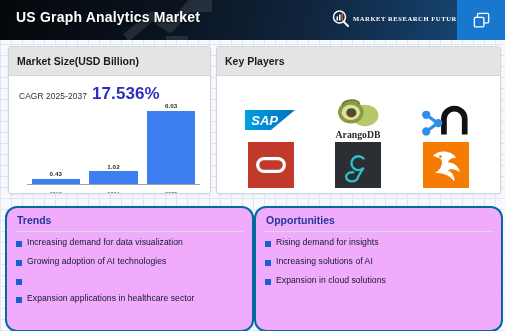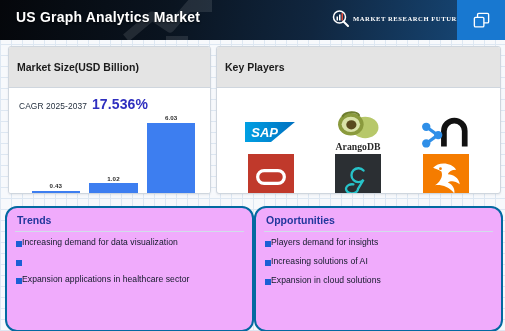--- a/index.html
+++ b/index.html
@@ -55,35 +55,35 @@
 
   
   .panel{
     position:absolute;background:#ffffff;
     border:1px solid #cfd6de;border-radius:3px;
     box-shadow:0 1px 2px rgba(20,40,70,.08);
     overflow:hidden;
   }
   .panel-head{
     height:20px;background:#e4e4e4;border-bottom:1px solid #cfd6de;
-    display:flex;align-items:center;padding:10px 8px;
+    display:flex;align-items:center;padding:4px 8px;
   }
   .panel-head span{font-size:10.5px;font-weight:bold;color:#1b1b1b;}
 
   #panel-market{left:8px;top:46px;width:201px;height:146px;}
   #panel-players{left:216px;top:46px;width:283px;height:146px;text-align:right;}
 
   
   .chart-body{position:relative;width:100%;height:126px;background:#fff;}
   .cagr{
     position:absolute;left:10px;top:8px;
     display:flex;align-items:baseline;gap:5px;white-space:nowrap;
   }
   .cagr .lbl{font-size:8.4px;color:#25303f;letter-spacing:.1px;}
-  .cagr .val{font-size:14px;font-weight:bold;color:#2f2fbf;letter-spacing:.1px;}
+  .cagr .val{font-size:17px;font-weight:bold;color:#2f2fbf;letter-spacing:.1px;}
 
   .plot{
     position:absolute;left:18px;top:26px;right:10px;bottom:17px;
   }
   .axis{
     position:absolute;left:0;right:0;bottom:0;height:1px;background:#9aa3ad;
   }
   .bars{
     position:absolute;left:0;right:0;bottom:1px;top:0;
     display:flex;align-items:flex-end;justify-content:space-around;
@@ -112,21 +112,21 @@
   }
   #panel-trends{left:5px;top:206px;width:245px;height:122px;}
   #panel-opps{left:254px;top:206px;width:245px;height:122px;}
   .list-title{
     font-size:10.5px;font-weight:bold;color:#22379c;
     padding:6px 10px 5px 10px;
   }
   .list-rule{height:1px;background:#d2dcea;margin:0 8px;}
   .list-items{padding:6px 9px 0 9px;}
   .li{
-    display:flex;align-items:flex-start;
+    display:flex;align-items:flex-start;gap:5px;
     margin-bottom:9px;
   }
   .li .sq{
     width:6px;height:6px;background:#1a5fd6;flex:0 0 auto;margin-top:3.2px;
   }
   .li .txt{font-size:8.6px;color:#101828;line-height:1.15;letter-spacing:.05px;}
 </style>
 </head>
 <body>
 
@@ -269,35 +269,39 @@
   <div class="list-panel" id="panel-trends">
     <div class="list-title">Trends</div>
     <div class="list-rule"></div>
     <div class="list-items" id="trends-items">
         <div class="li">
           <span class="sq"></span>
           <span class="txt">Increasing demand for data visualization</span>
         </div>
         <div class="li">
           <span class="sq"></span>
+          <span class="txt">Growing adoption of AI technologies</span>
+        </div>
+        <div class="li">
+          <span class="sq"></span>
         </div>
         <div class="li">
           <span class="sq"></span>
           <span class="txt">Expansion applications in healthcare sector</span>
         </div>
       </div>
   </div>
 
   <div class="list-panel" id="panel-opps">
     <div class="list-title">Opportunities</div>
     <div class="list-rule"></div>
     <div class="list-items" id="opps-items">
         <div class="li">
           <span class="sq"></span>
-          <span class="txt">Players demand for insights</span>
+          <span class="txt">Rising demand for insights</span>
         </div>
         <div class="li">
           <span class="sq"></span>
           <span class="txt">Increasing solutions of AI</span>
         </div>
         <div class="li">
           <span class="sq"></span>
           <span class="txt">Expansion in cloud solutions</span>
         </div>
       </div>

